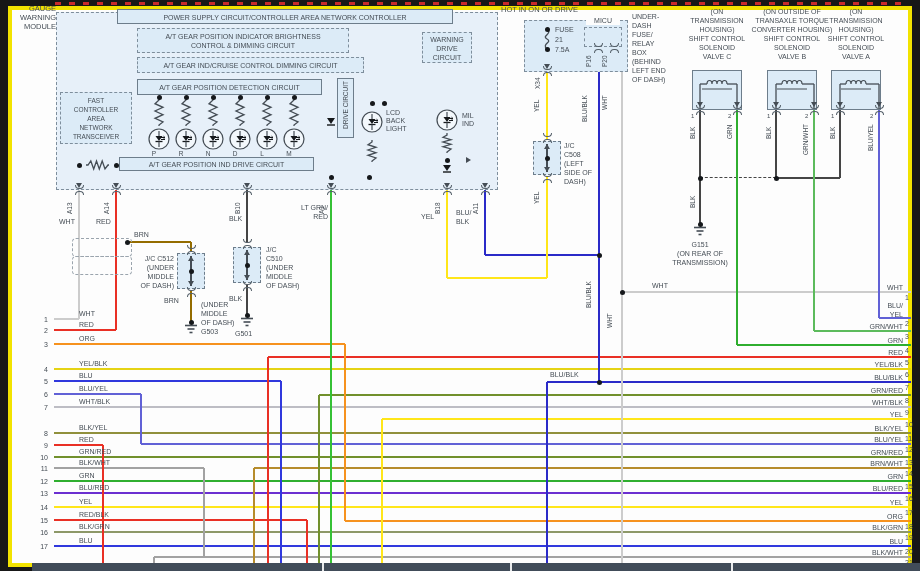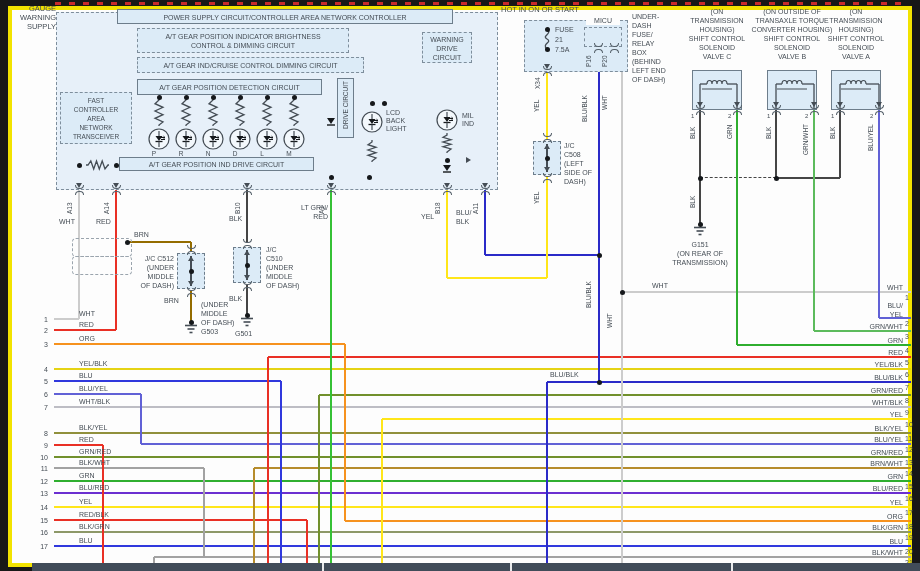--- a/index.html
+++ b/index.html
@@ -28,21 +28,21 @@
 
 <div id="stage">
   <div id="reddash"></div>
   <div id="frame"></div>
   <div id="canvas">
 
     <div class="box mod dash" style="left:52px;top:12px;width:442px;height:178px;"></div>
     <div class="tb ra" style="left:6px;top:4px;width:46px;font-size:7.5px;">
         <div>GAUGE</div>
         <div>WARNING</div>
-        <div>SUPPLY</div>
+        <div>MODULE</div>
       </div>
     <div class="box blue solid tb ctr" style="left:113px;top:9px;width:336px;height:15px;padding-top:3px;">
       <span>POWER SUPPLY CIRCUIT/CONTROLLER AREA NETWORK CONTROLLER</span>
     </div>
     <div class="box blue dash tb ctr" style="left:133px;top:28px;width:212px;height:25px;padding-top:3px;">
         <div>A/T GEAR POSITION INDICATOR BRIGHTNESS</div>
         <div>CONTROL &amp; DIMMING CIRCUIT</div>
       </div>
     <div class="box blue dash tb ctr" style="left:133px;top:57px;width:227px;height:16px;padding-top:3px;">
       <span>A/T GEAR IND/CRUISE CONTROL DIMMING CIRCUIT</span>
@@ -72,21 +72,21 @@
         <div>LCD</div>
         <div>BACK</div>
         <div>LIGHT</div>
       </div>
     <div class="tb" style="left:458px;top:112px;line-height:8px;">
         <div>MIL</div>
         <div>IND</div>
       </div>
 
     <div class="tb" style="left:497px;top:5px;font-size:7.5px;">
-      <span>HOT IN ON OR START</span>
+      <span>HOT IN ON OR DRIVE</span>
     </div>
     <div class="box blue dash" style="left:520px;top:20px;width:104px;height:52px;"></div>
     <div class="tb" style="left:551px;top:25px;line-height:10px;">
         <div>FUSE</div>
         <div>21</div>
         <div>7.5A</div>
       </div>
     <div class="box blue dash" style="left:580px;top:27px;width:38px;height:20px;"></div>
     <div class="tb ctr" style="left:582px;top:16px;width:34px;background:#fdfdfd;">
       <span>MICU</span>

